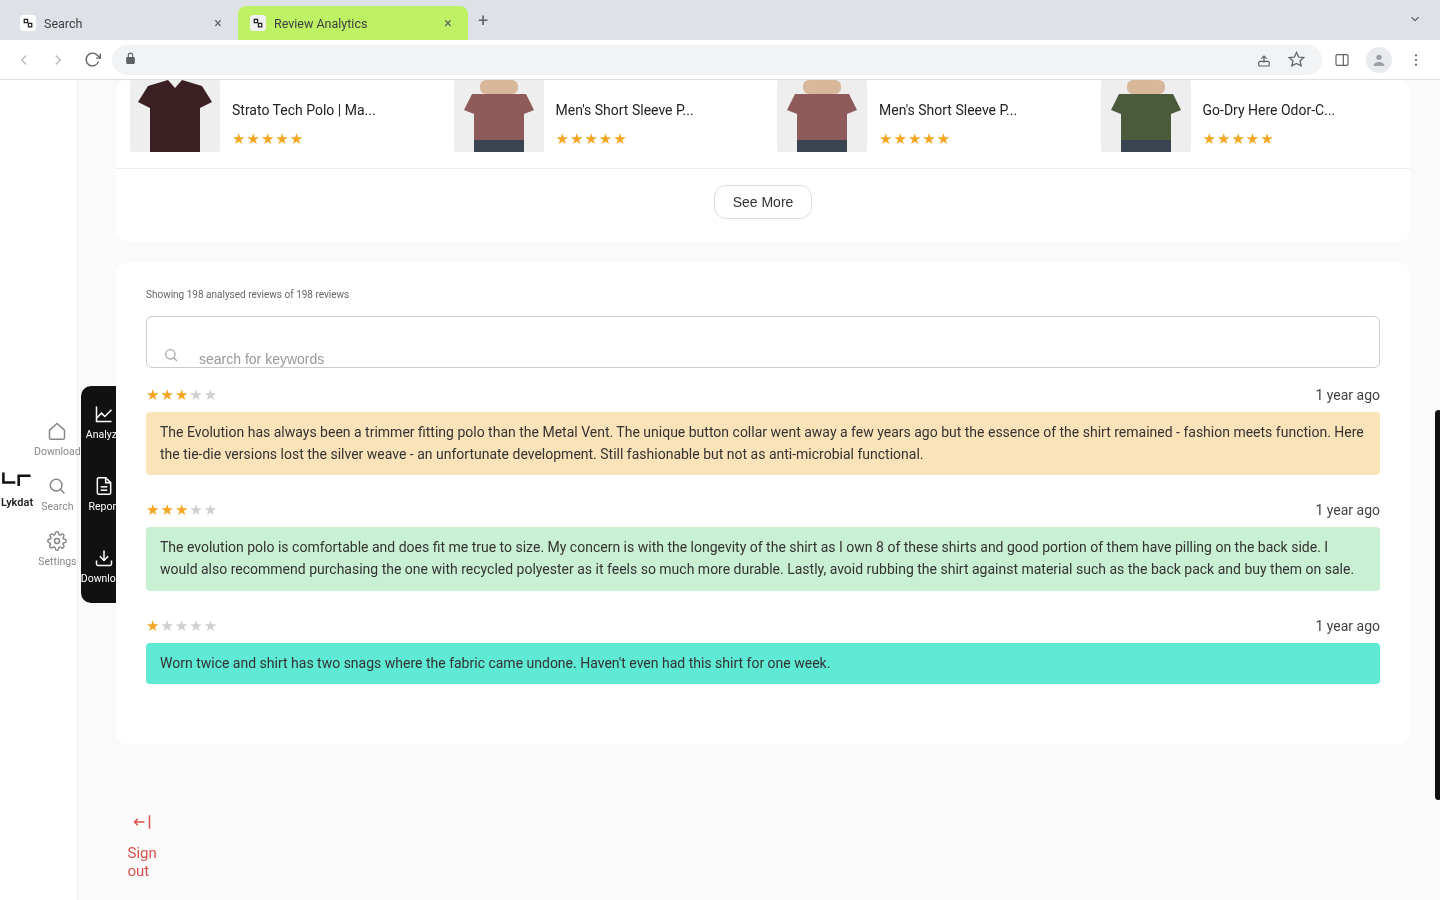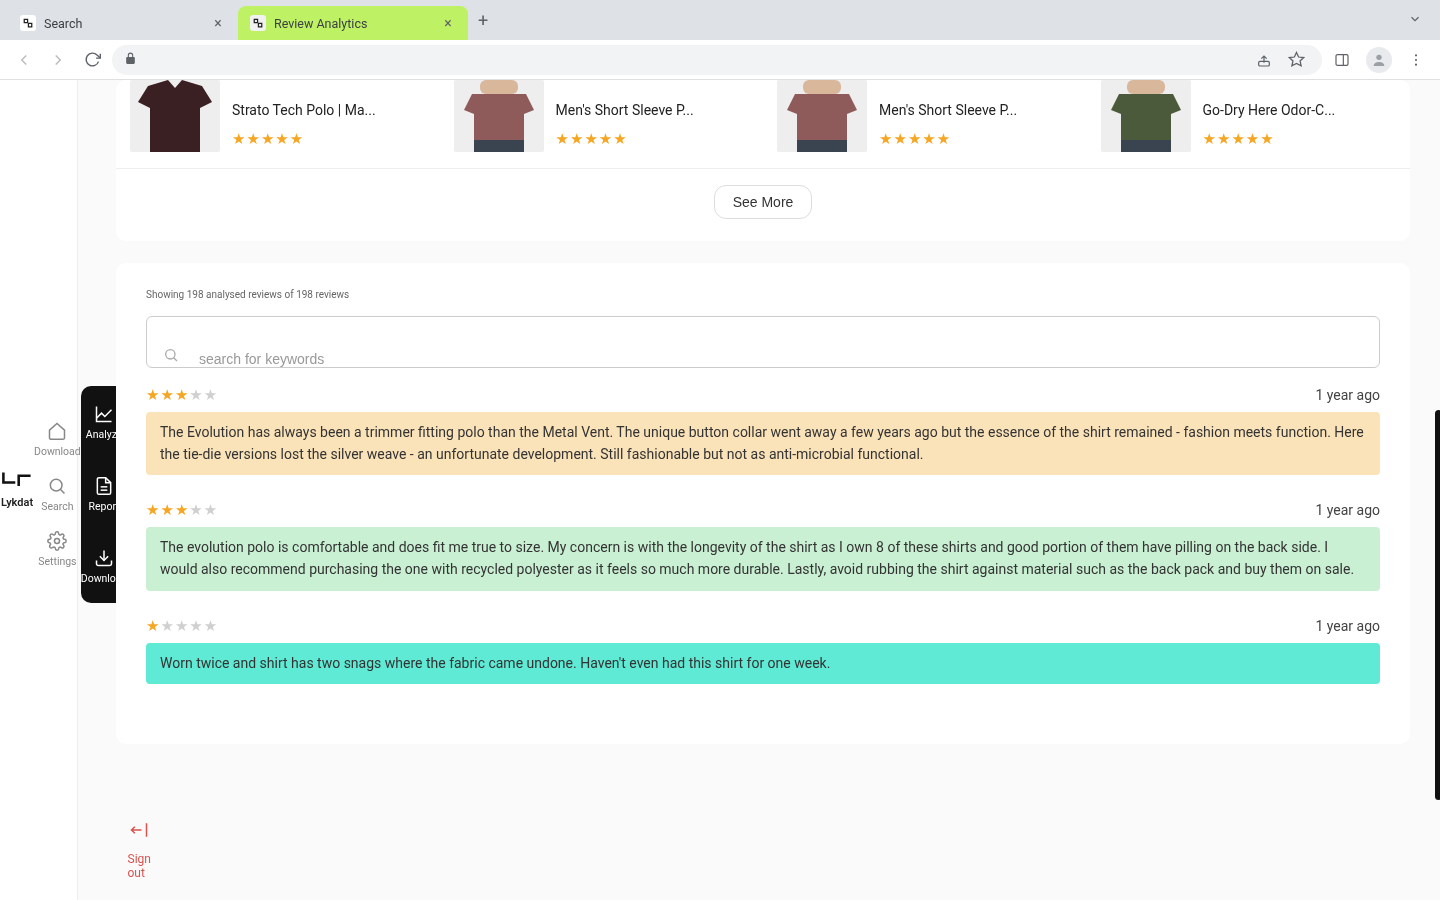--- a/index.html
+++ b/index.html
@@ -30,21 +30,21 @@
     .logo { margin: 6px 0 16px; text-align: center; }
     .logo-mark { display:inline-block; width:34px; height:24px; }
     .logo-text { font-size: 11px; font-weight: 600; color: #222; margin-top: 2px; }
     .side-group { display: flex; flex-direction: column; gap: 2px; width: 60px; }
     .side-item { display: flex; flex-direction: column; align-items: center; gap: 4px; padding: 8px 0; cursor: pointer; color: #888; font-size: 10.5px; }
     .side-item svg { stroke: #888; }
     .side-divider { height: 1px; background: #222; width: 60px; margin: 4px 0 8px; }
     .side-dark { background: #111; border-radius: 10px; padding: 10px 0; width: 60px; display: flex; flex-direction: column; gap: 19px; }
     .side-dark .side-item { color: #fff; }
     .side-dark .side-item svg { stroke: #fff; }
-    .signout { margin-top: auto; margin-bottom: 20px; color: #d9534f; font-size: 12px; display: flex; flex-direction: column; align-items: center; gap: 12px; cursor: pointer; justify-content: flex-end; }
+    .signout { margin-top: auto; margin-bottom: 20px; color: #d9534f; font-size: 15px; display: flex; flex-direction: column; align-items: center; gap: 12px; cursor: pointer; justify-content: flex-end; }
     .signout svg { stroke: #d9534f; }
     
     .main { flex: 1; padding: 0 30px 30px 38px; overflow-y: auto; position: relative; }
     
     
     .card { background: #fff; border-radius: 10px; padding: 0 0 22px; margin-bottom: 22px; }
     .products-row { display: flex; gap: 0; padding: 0; }
     .product { flex: 1; padding: 0 14px; display: flex; align-items: flex-start; gap: 12px; position: relative; }
     .product-img { width: 90px; height: 72px; background: #eee; border-radius: 2px; flex-shrink:0; display:flex; align-items:flex-end; justify-content:center; overflow:hidden; }
     .product-info { padding-top: 22px; overflow: hidden; }

